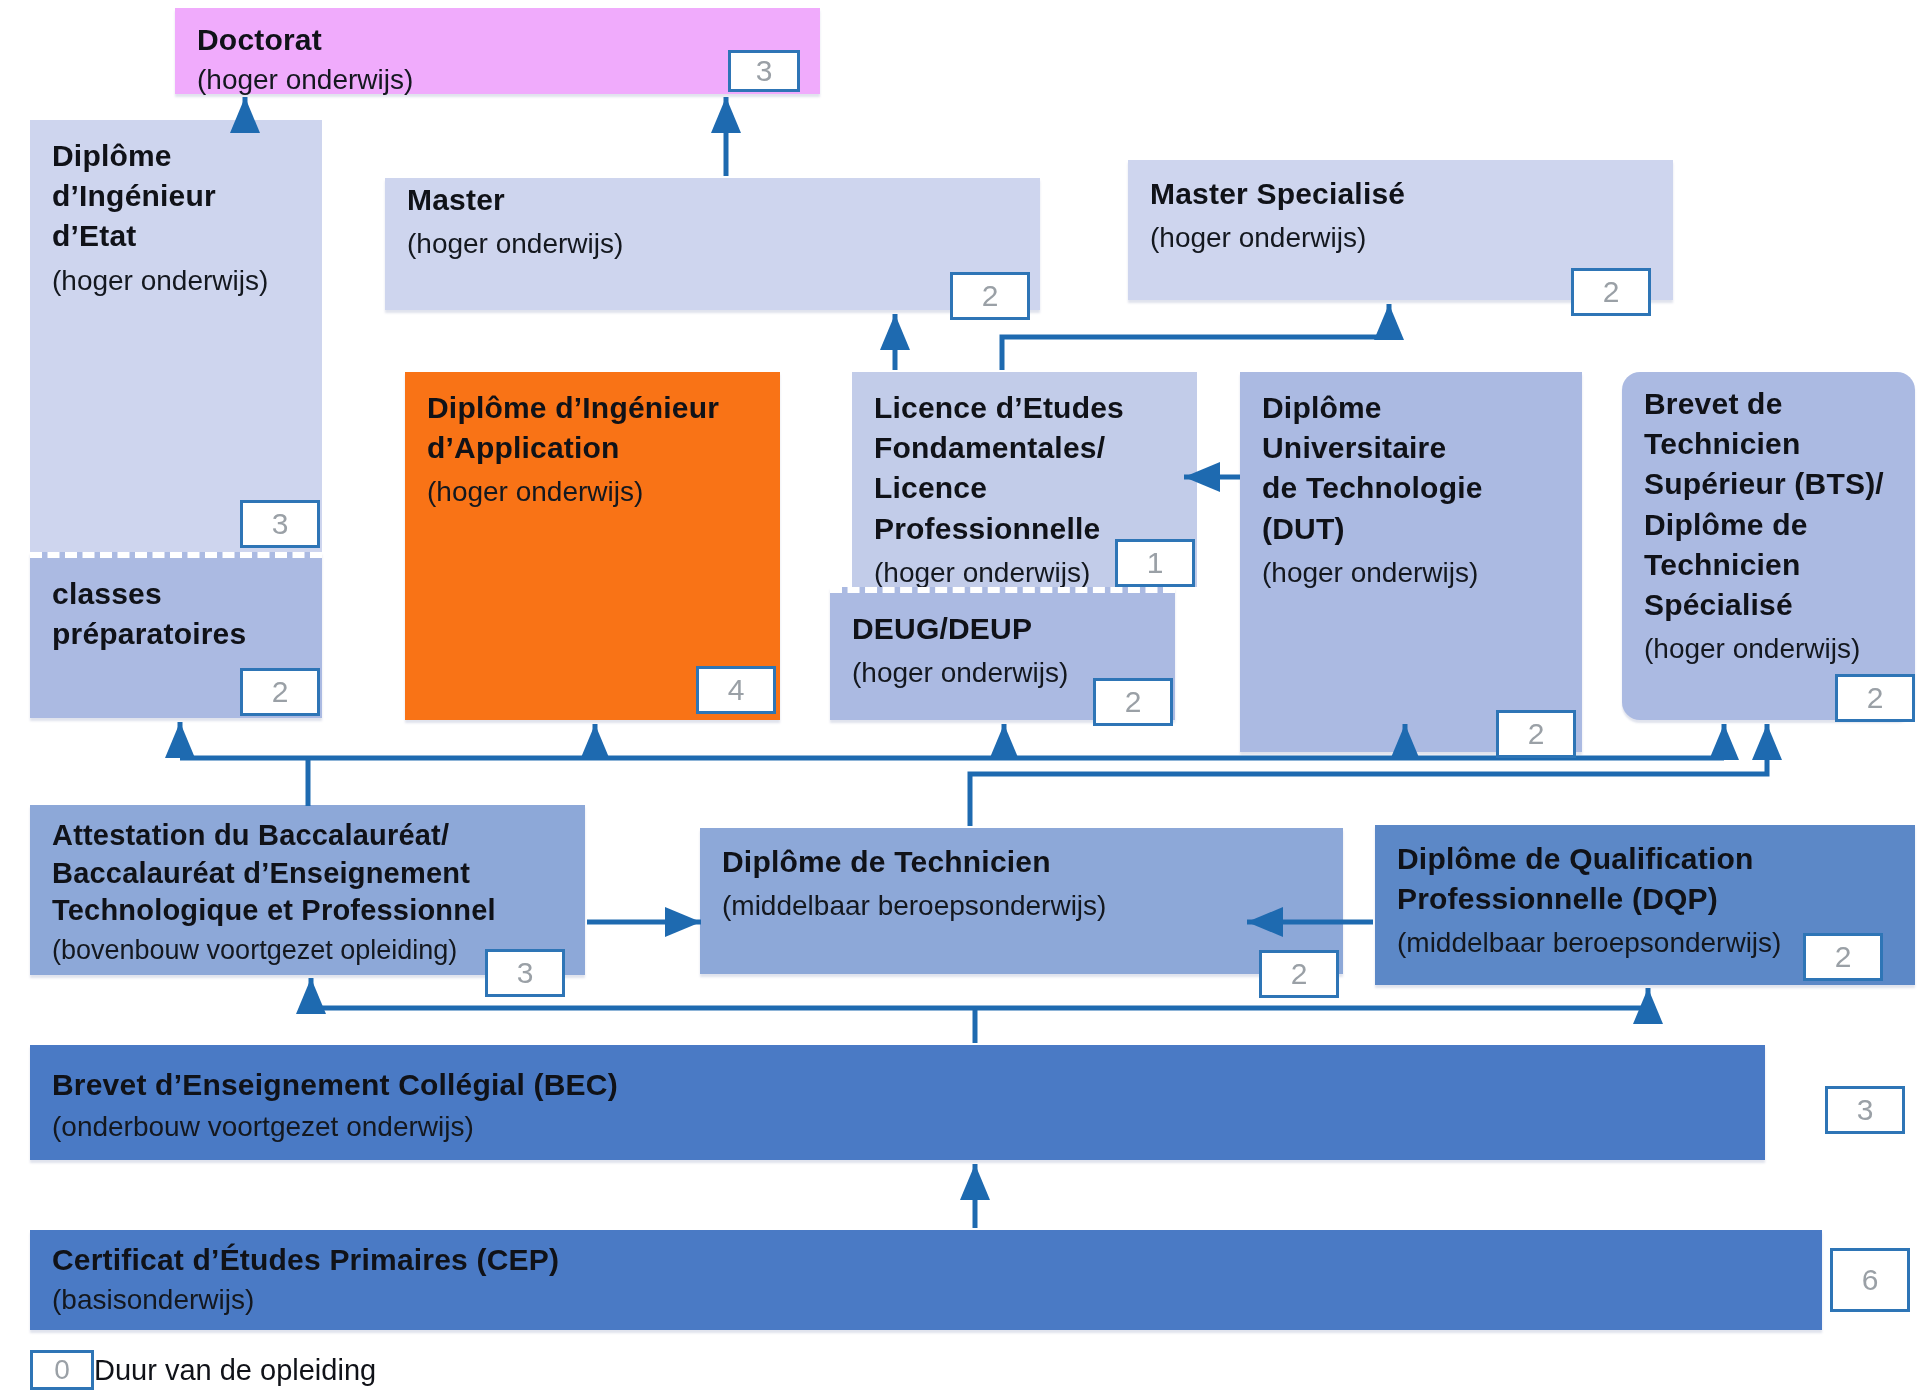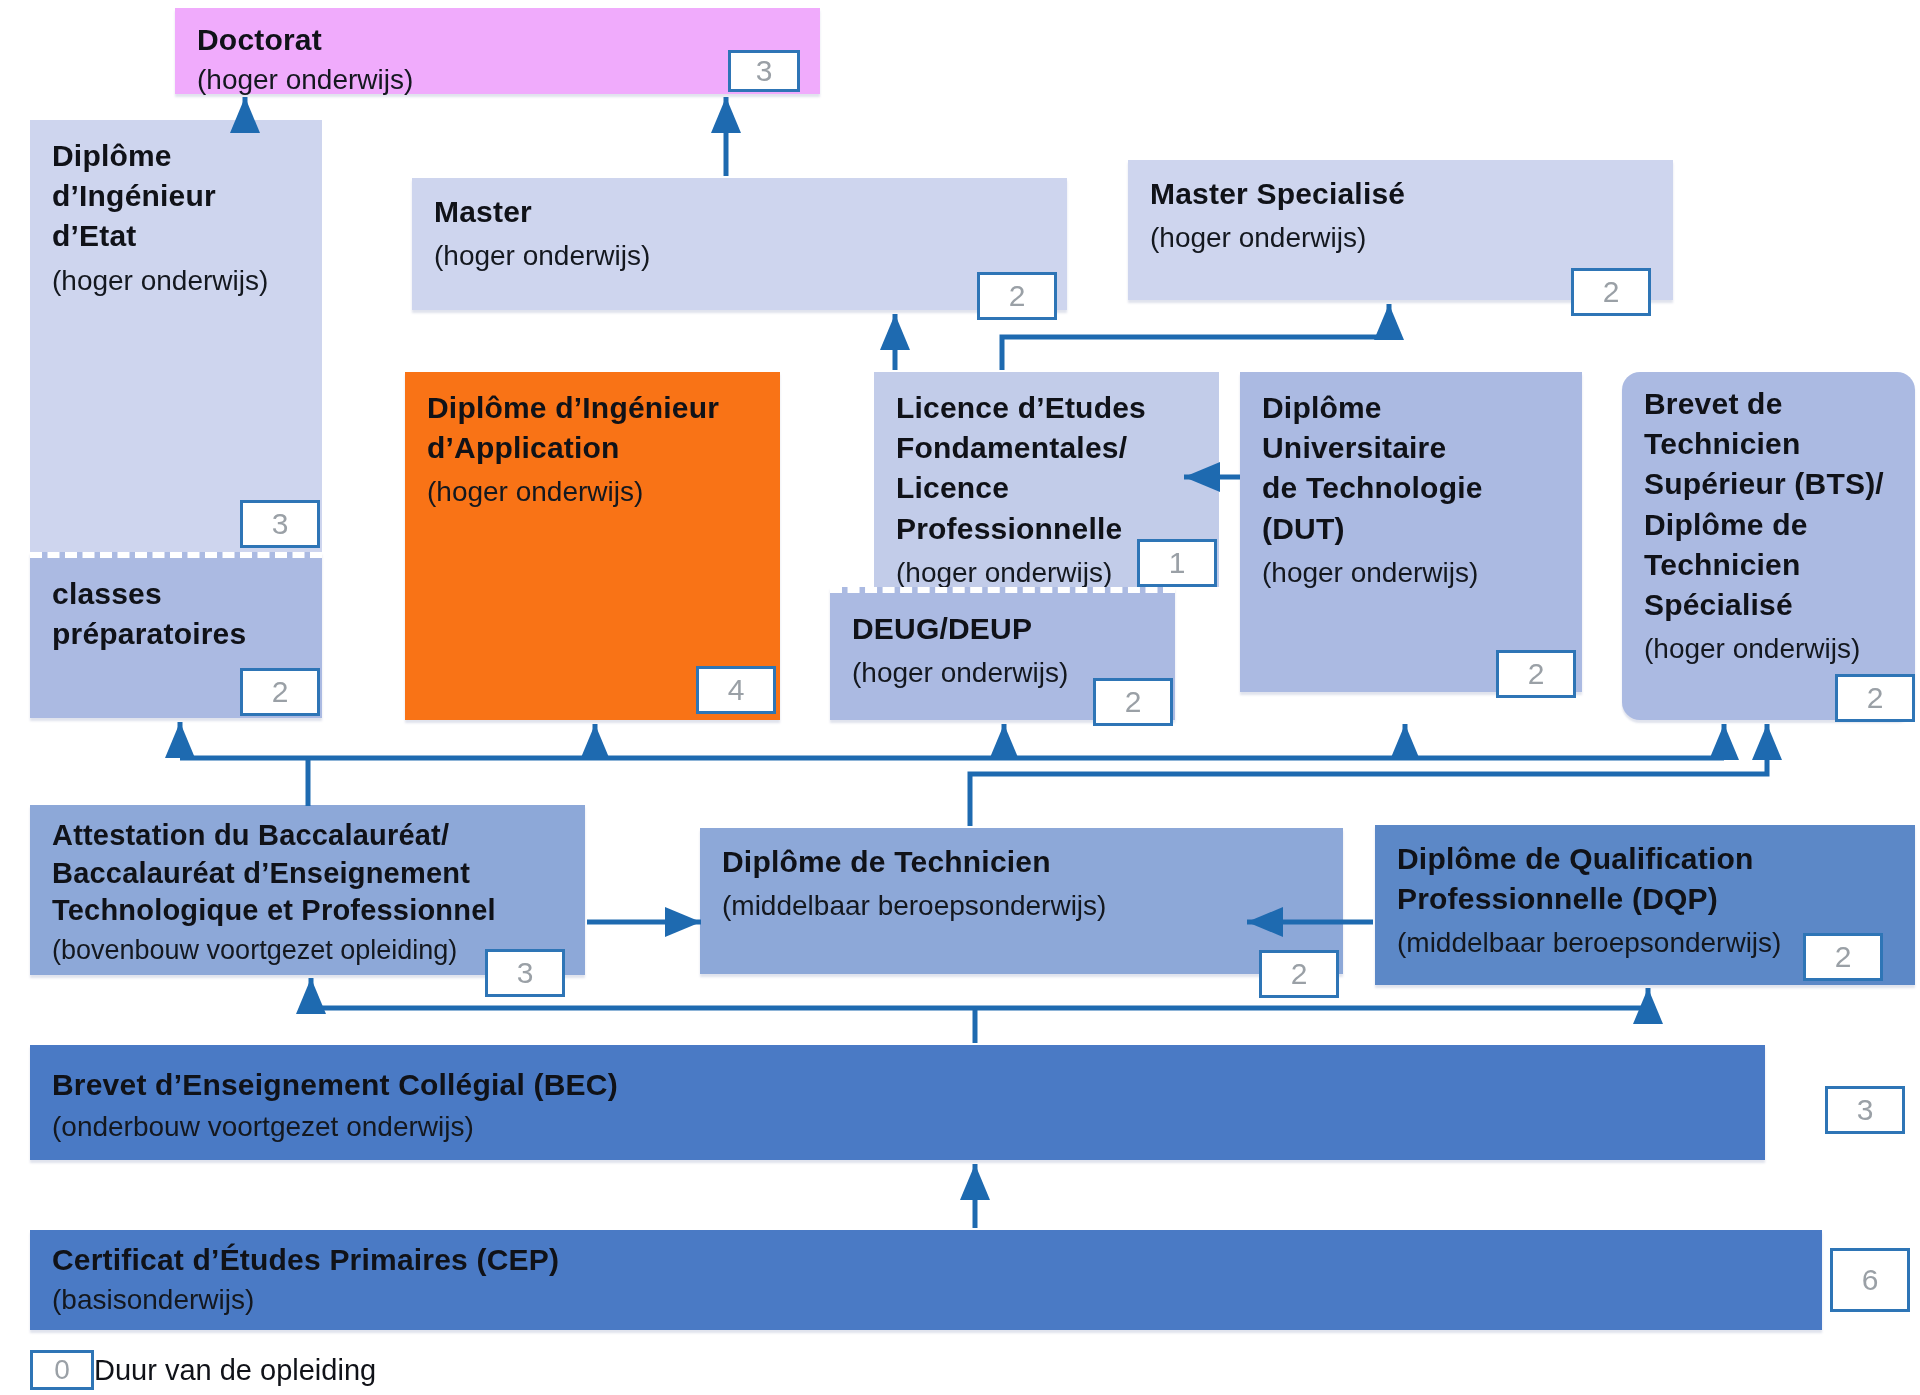--- a/index.html
+++ b/index.html
@@ -19,31 +19,31 @@
   svg#arrow-layer{position:absolute;left:0;top:0;z-index:2;pointer-events:none;}
 
   
   #box-doctorat{left:175px;top:8px;width:645px;height:86px;padding-top:12px;}
   #box-doctorat .subtitle{margin-top:2px;}
   #box-doctorat .badge{right:20px;bottom:2px;width:72px;height:42px;}
   #box-ingenieur-etat{left:30px;top:120px;width:292px;height:432px;box-shadow:none;}
   #box-ingenieur-etat .badge{right:2px;bottom:4px;}
   #box-classes-preparatoires{left:30px;top:552px;width:292px;height:166px;}
   #box-classes-preparatoires .badge{right:2px;bottom:2px;}
-  #box-master{left:412px;top:178px;width:655px;height:132px;padding-top:14px;}
+  #box-master{left:385px;top:178px;width:655px;height:132px;padding-top:2px;}
   #box-master .badge{right:10px;bottom:-10px;}
   #box-master-specialise{left:1128px;top:160px;width:545px;height:140px;padding-top:14px;}
   #box-master-specialise .badge{right:22px;bottom:-16px;}
   #box-ingenieur-application{left:405px;top:372px;width:375px;height:348px;}
   #box-ingenieur-application .badge{right:4px;bottom:6px;}
-  #box-licence{left:874px;top:372px;width:345px;height:215px;box-shadow:none;}
+  #box-licence{left:852px;top:372px;width:345px;height:215px;box-shadow:none;}
   #box-licence .badge{right:2px;bottom:0px;}
   #box-deug{left:830px;top:587px;width:345px;height:133px;}
   #box-deug .badge{right:2px;bottom:-6px;}
-  #box-dut{left:1240px;top:372px;width:342px;height:320px;}
+  #box-dut{left:1240px;top:372px;width:342px;height:380px;}
   #box-dut .badge{right:6px;bottom:-6px;}
   #box-bts{left:1622px;top:372px;width:293px;height:348px;padding-top:12px;border-radius:18px;}
   #box-bts .badge{right:0px;bottom:-2px;}
   #box-attestation{left:30px;top:805px;width:555px;height:170px;padding-top:12px;}
   #box-attestation .title{font-size:29px;line-height:1.3;}
   #box-attestation .subtitle{font-size:27px;margin-top:3px;}
   #box-attestation .badge{right:20px;bottom:-22px;}
   #box-technicien{left:700px;top:828px;width:643px;height:146px;padding-top:14px;}
   #box-technicien .badge{right:4px;bottom:-24px;}
   #box-dqp{left:1375px;top:825px;width:540px;height:160px;padding-top:14px;}

